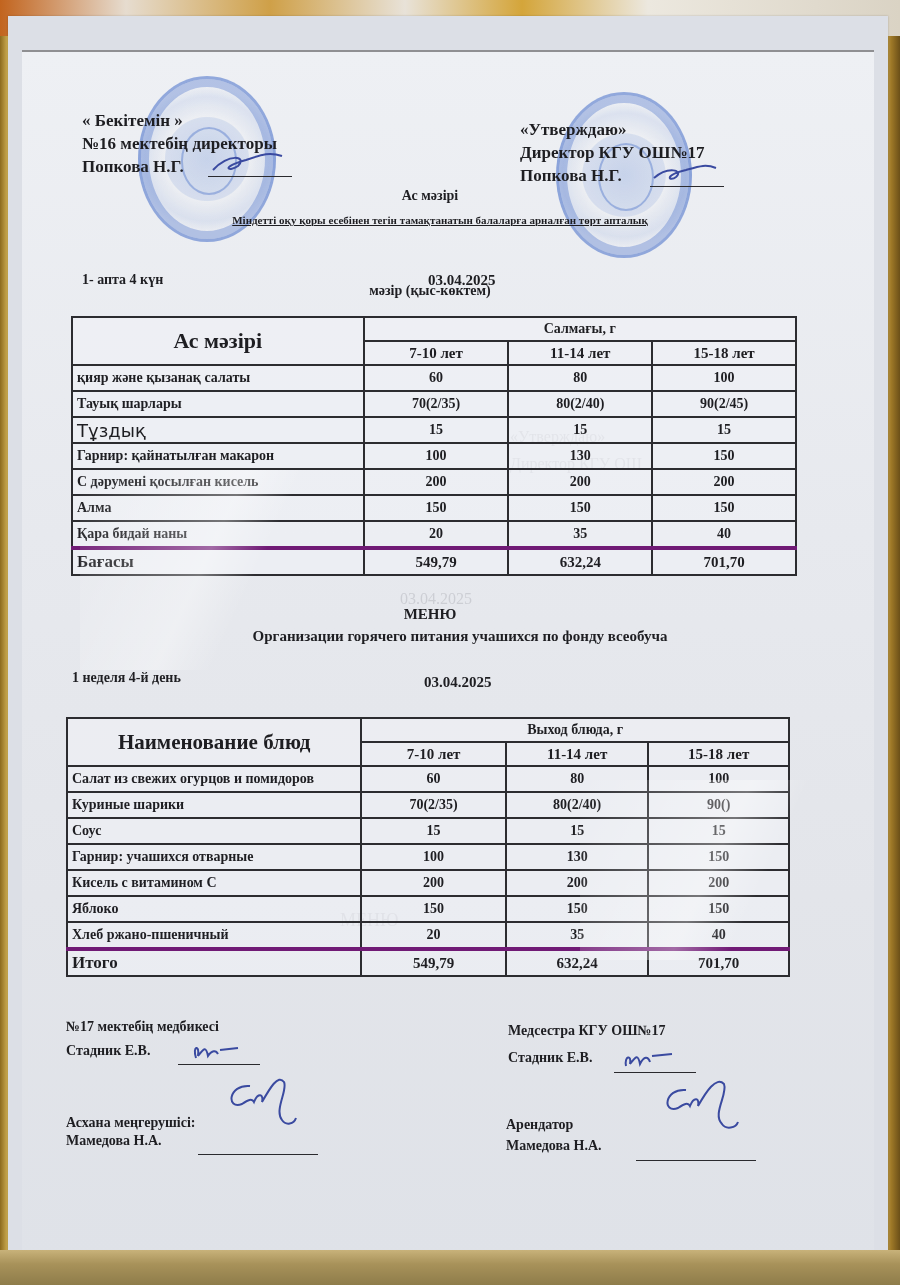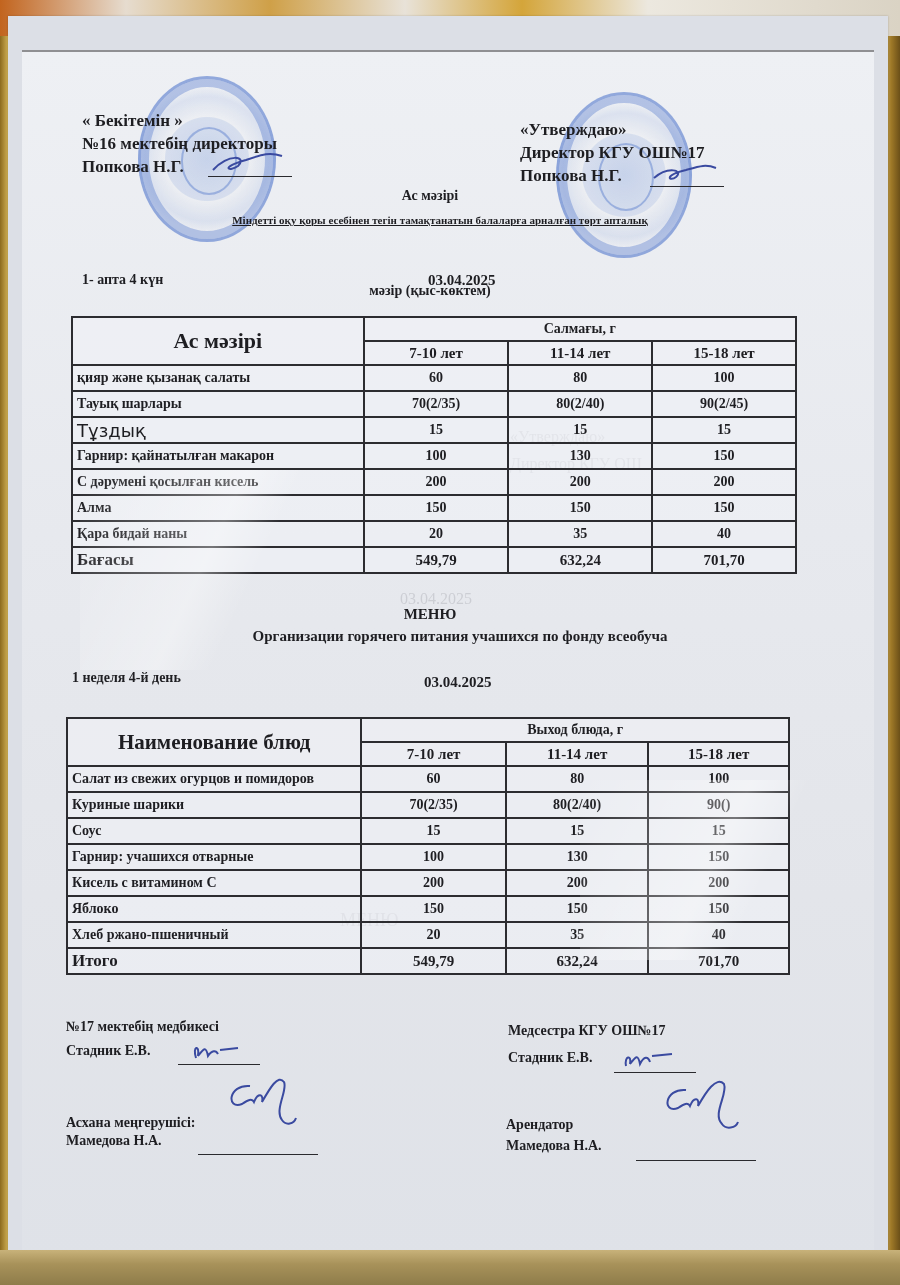--- a/index.html
+++ b/index.html
@@ -54,21 +54,21 @@
     }
     table.menu td, table.menu th {
       border: 2px solid #2c2c30; padding: 0 4px; font-size: 14px; height: 24px;
     }
     table.menu th.title-cell { font-size: 22px; text-align: center; }
     table.menu th.group-head { font-size: 14px; text-align: center; height: 22px; border-radius: 11px; }
     table.menu th.age { font-size: 15px; text-align: center; height: 22px; }
     table.menu td.val { text-align: center; font-size: 14px; }
     table.menu td.dish { text-align: left; font-size: 14px; }
     table.menu td.dish.light { font-weight: normal; font-size: 18px; font-family: "DejaVu Sans", sans-serif; }
-    table.menu tr.total td { font-size: 17px; border-top: 1px solid #701a75; }
+    table.menu tr.total td { font-size: 17px; border-top: 4px solid #701a75; }
     table.menu tr.total td.val { font-size: 15px; }
     .glare {
       position: absolute; pointer-events: none;
       background: linear-gradient(115deg, rgba(255,255,255,0) 0%, rgba(255,255,255,0.35) 45%, rgba(255,255,255,0) 60%);
     }
     .ghost { position: absolute; color: rgba(90,90,100,0.18); font-size: 16px; white-space: nowrap; }
   </style>
 </head>
 <body>
 

